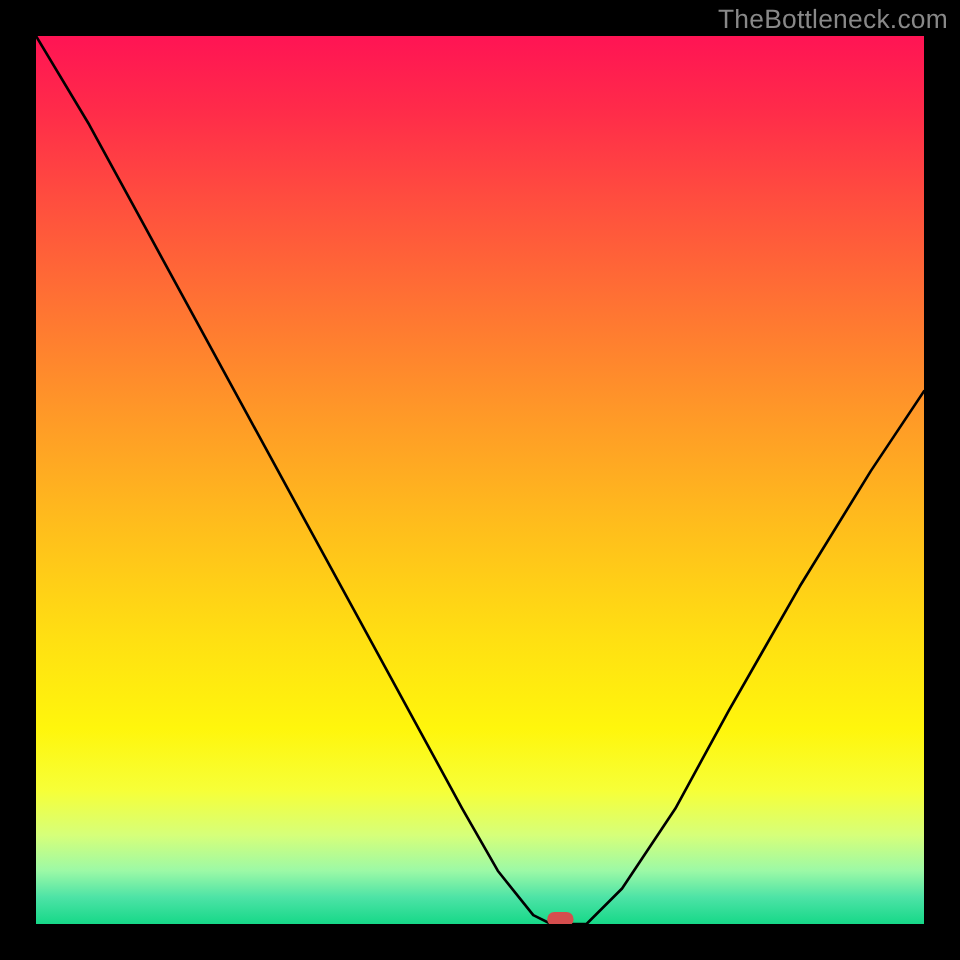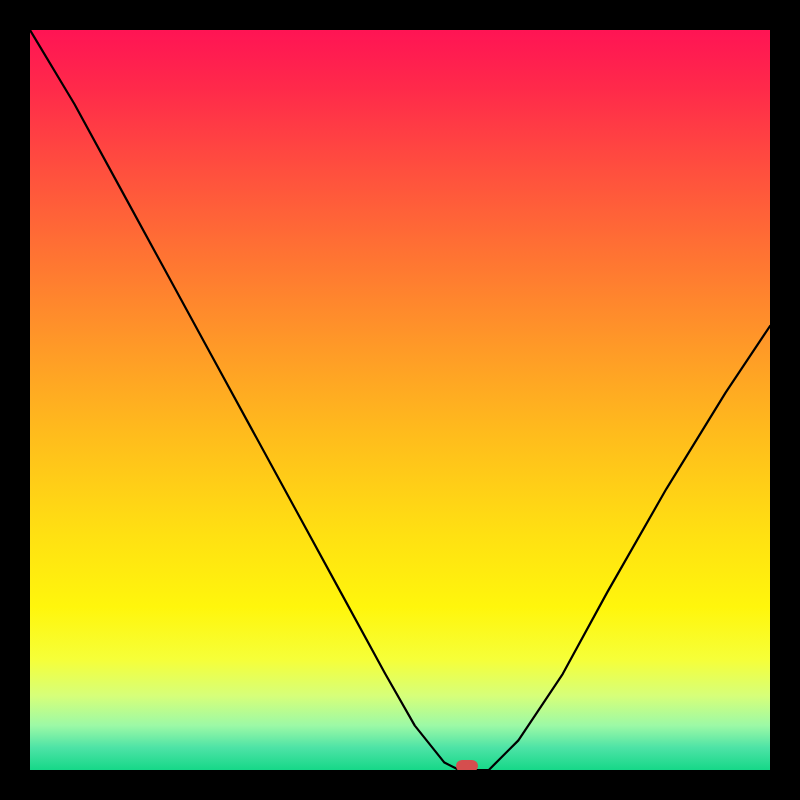--- a/index.html
+++ b/index.html
@@ -74,20 +74,21 @@
     border-radius: 6px;
     background: #d54e4e;
     transform: translate(-50%, -50%);
   }
 </style>
 </head>
 <body>
 
 <div class="frame">
 
+  <div class="watermark">TheBottleneck.com</div>
 
   <div class="plot-area">
     <div class="gradient"></div>
 
     <svg class="curve-svg" viewBox="0 0 740 740" preserveAspectRatio="none">
       <path id="curve" class="curve-path" d="M0.0 0.0 L44.4 74.0 L88.8 155.4 L133.2 236.8 L177.6 318.2 L222.0 399.6 L266.4 481.0 L310.8 562.4 L355.2 643.8 L384.8 695.6 L414.4 732.6 L429.2 740.0 L444.0 740.0 L458.8 740.0 L488.4 710.4 L532.8 643.8 L577.2 562.4 L636.4 458.8 L695.6 362.6 L740.0 296.0"></path>
     </svg>
 
     <div id="marker" class="marker" style="left: 436.6px; top: 736px; background: rgb(213, 78, 78);"></div>
   </div>

